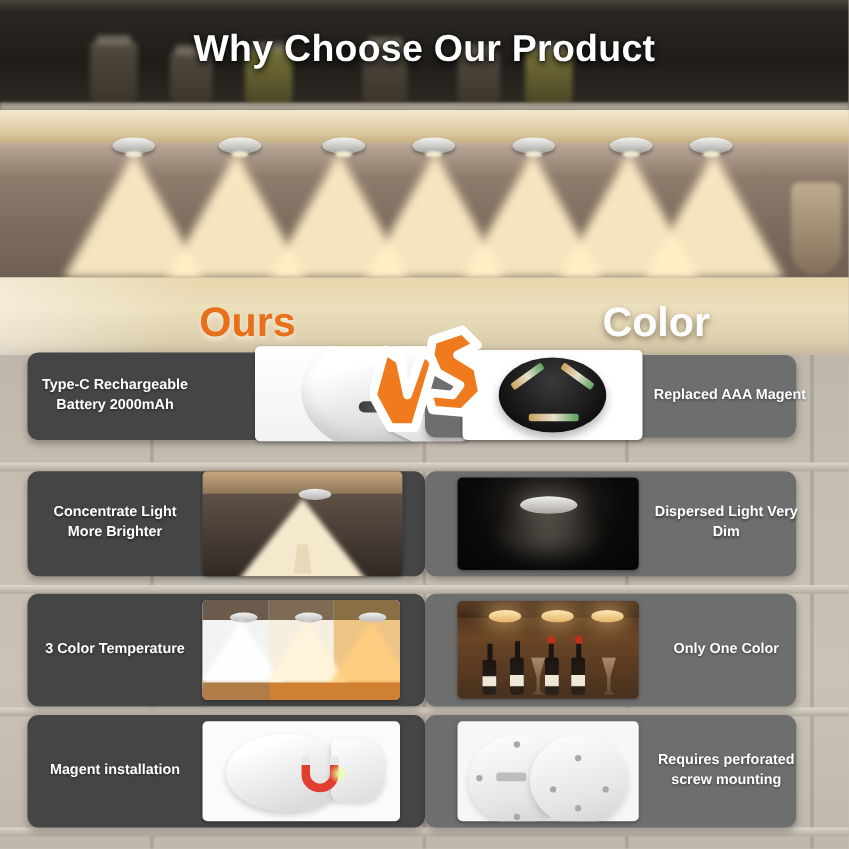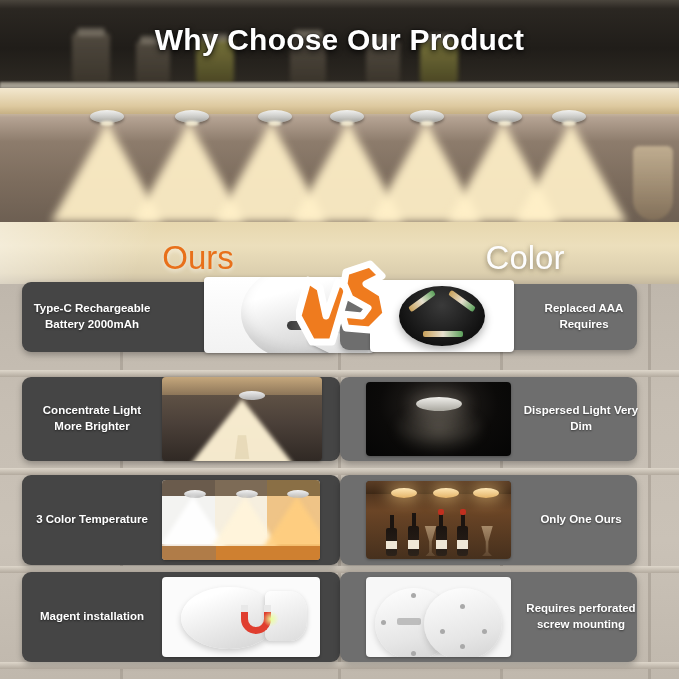--- a/index.html
+++ b/index.html
@@ -93,21 +93,21 @@
   }
 
   
   .page-title {
     position:absolute; left:0; top:23px; width:679px;
     text-align:center; color:#fff; font-size:30px; font-weight:bold;
     letter-spacing:.2px;
     text-shadow:0 2px 6px rgba(0,0,0,.85), 0 0 2px rgba(0,0,0,.9);
   }
   .label-ours, .label-others {
-    position:absolute; top:239px; font-size:33px; font-weight:normal;
+    position:absolute; top:239px; font-size:33px; font-weight:bold;
   }
   .label-ours {
     left:138px; width:120px; text-align:center; color:#e8701a;
     text-shadow:0 2px 4px rgba(255,255,255,.55);
   }
   .label-others {
     left:455px; width:140px; text-align:center; color:#fdfdfd;
     text-shadow:0 2px 5px rgba(90,80,60,.65);
   }
 
@@ -390,21 +390,21 @@
   </div>
 
   <div class="panel others" style="top:2px;height:66px;">
     <div class="pic pic-aaa" style="width:144px;height:72px;margin-left:30px;margin-top:-2px;">
       <div class="aaa-disc">
         <span class="aaa-cell" style="left:8px;top:12px;width:30px;transform:rotate(-36deg);"></span>
         <span class="aaa-cell" style="right:8px;top:12px;width:30px;transform:rotate(36deg);"></span>
         <span class="aaa-cell" style="left:24px;bottom:9px;width:40px;"></span>
       </div>
     </div>
-    <div class="ptext">Replaced AAA Requires</div>
+    <div class="ptext">Replaced AAA Magent</div>
   </div>
 </div>
 
 <div class="row" style="top:377px;height:84px;">
 
   <div class="panel ours" style="top:0;height:84px;">
     <div class="ptext">Concentrate Light More Brighter</div>
     <div class="pic pic-bright" style="width:160px;height:84px;">
       <div class="bright-ceiling"></div>
       <div class="bright-puck"></div>
@@ -460,21 +460,21 @@
           <span class="lbl"></span>
         </div>
       <div class="wine-bottle" style="left:63%;height:30px;">
           <span class="neck"></span>
           <span class="cap"></span>
           <span class="lbl"></span>
         </div>
       <div class="wine-glass" style="left:40%;"></div>
       <div class="wine-glass" style="left:79%;"></div>
     </div>
-    <div class="ptext">Only One Ours</div>
+    <div class="ptext">Only One Color</div>
   </div>
 </div>
 
 <div class="row" style="top:572px;height:92px;">
 
   <div class="panel ours" style="top:0;height:90px;">
     <div class="ptext">Magent installation</div>
     <div class="pic pic-magnet" style="width:158px;height:80px;">
       <div class="mag-body"></div>
       <div class="mag-plate"></div>

